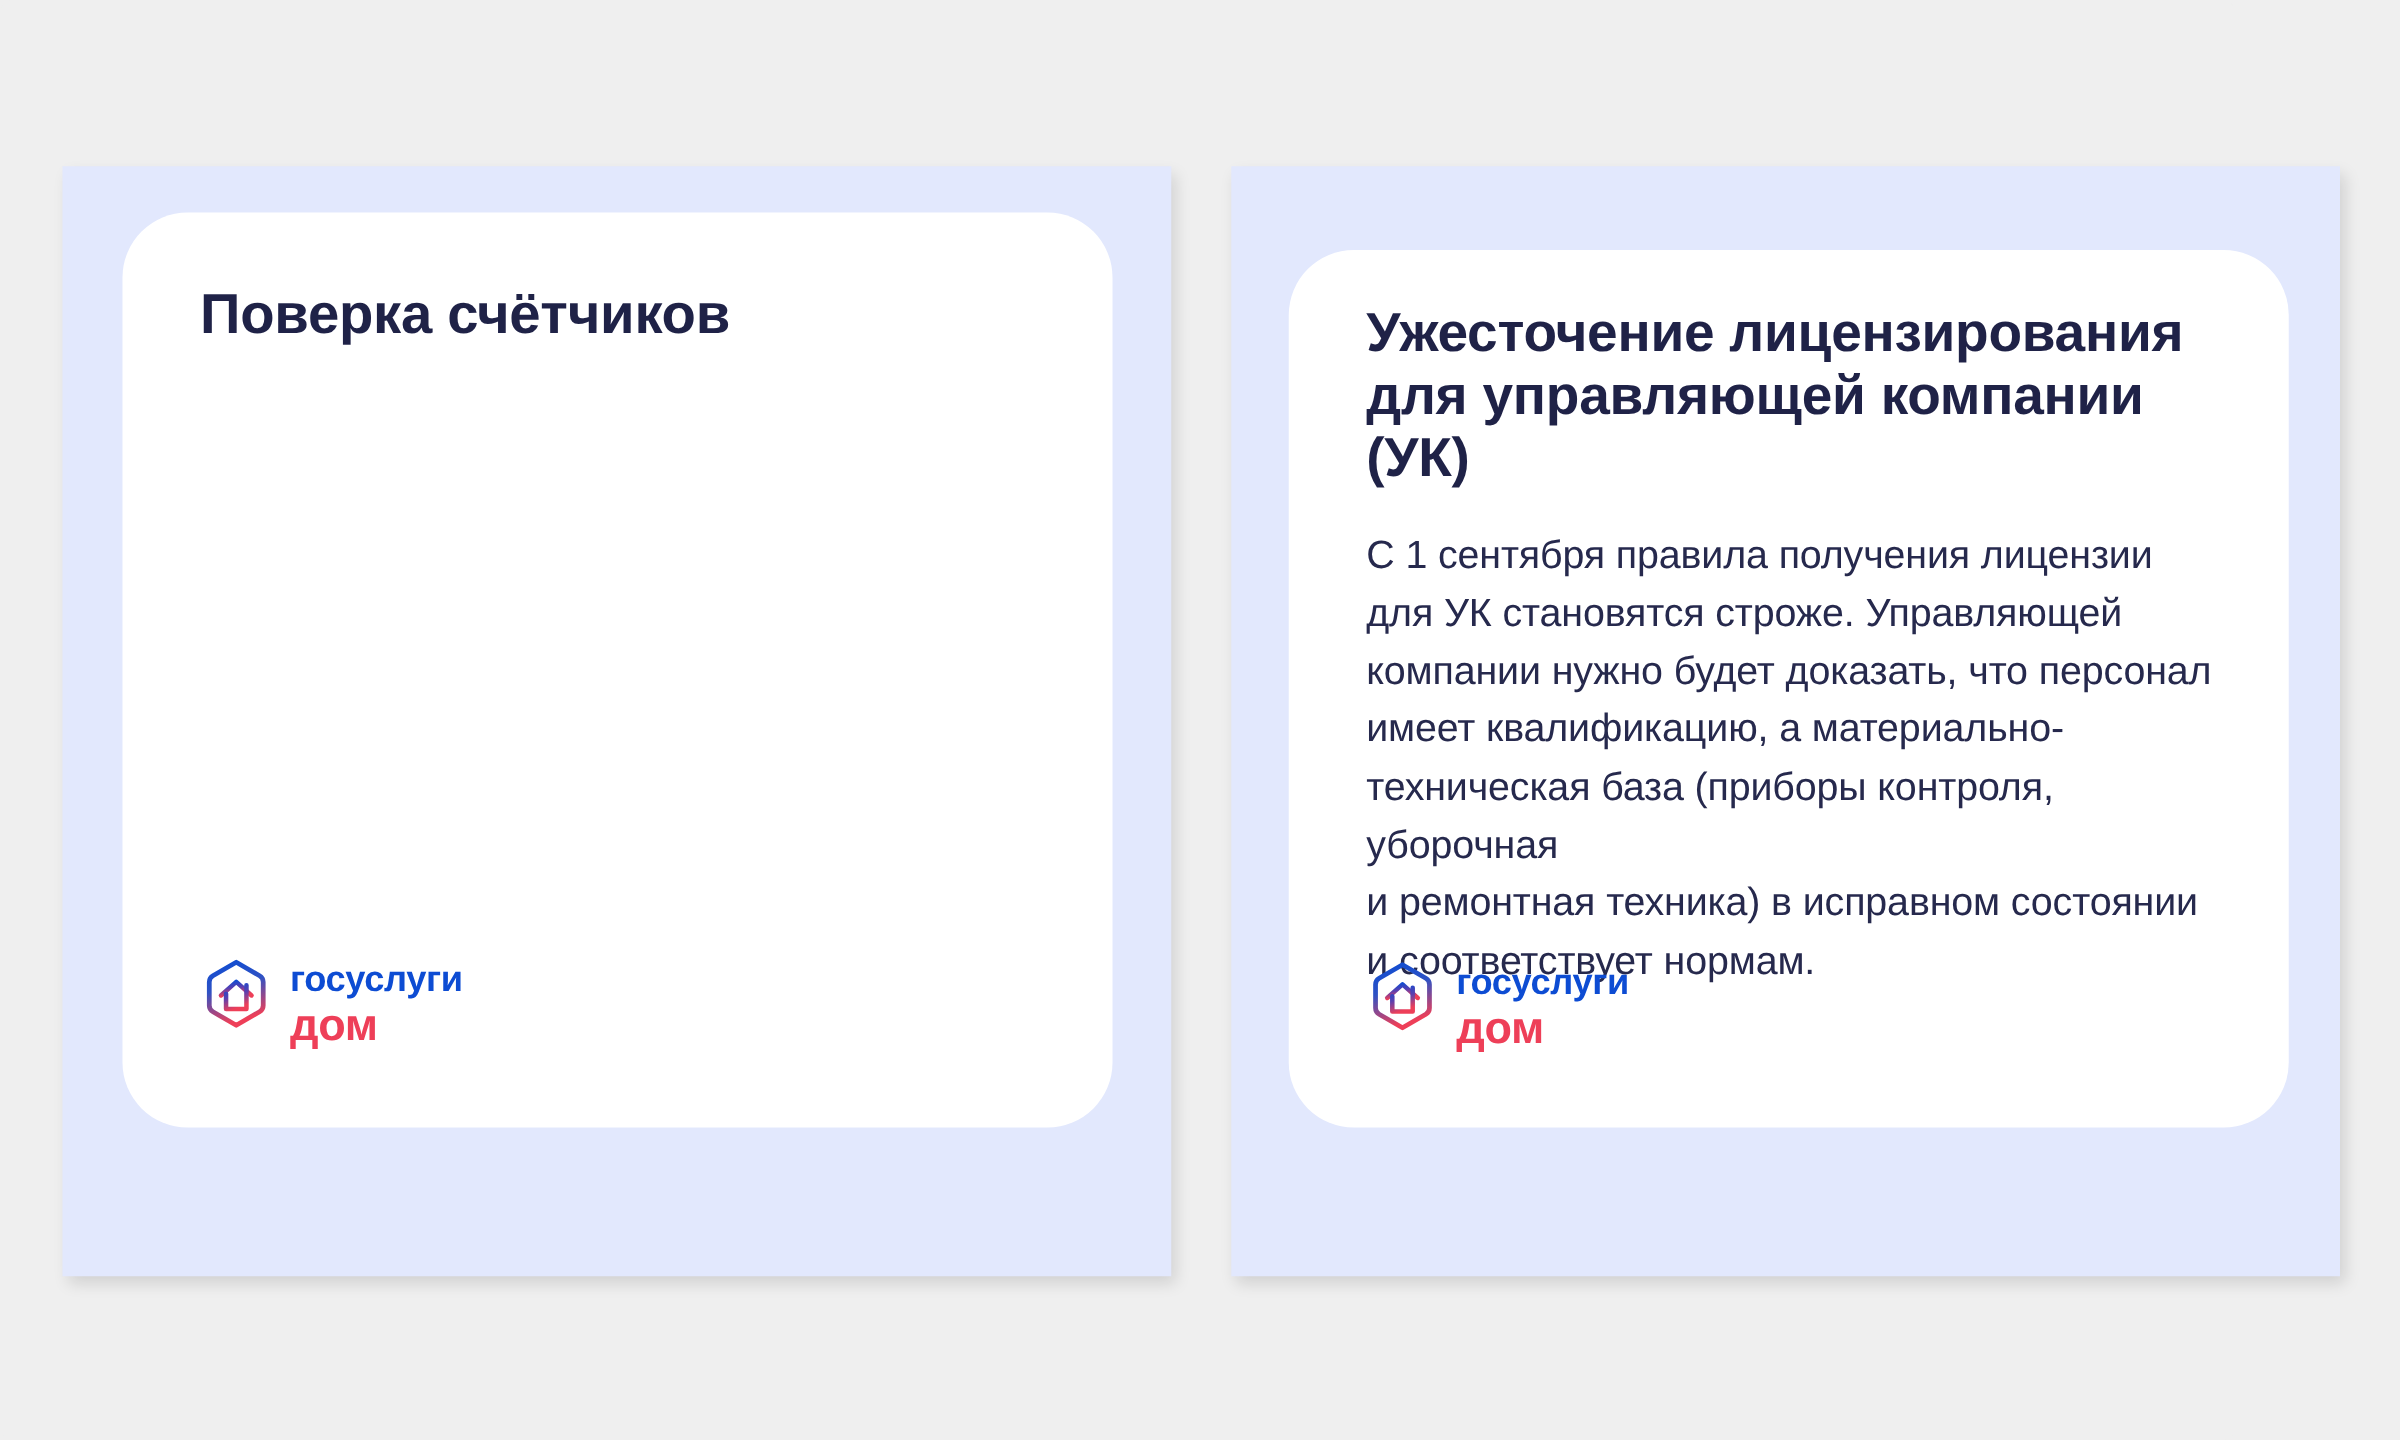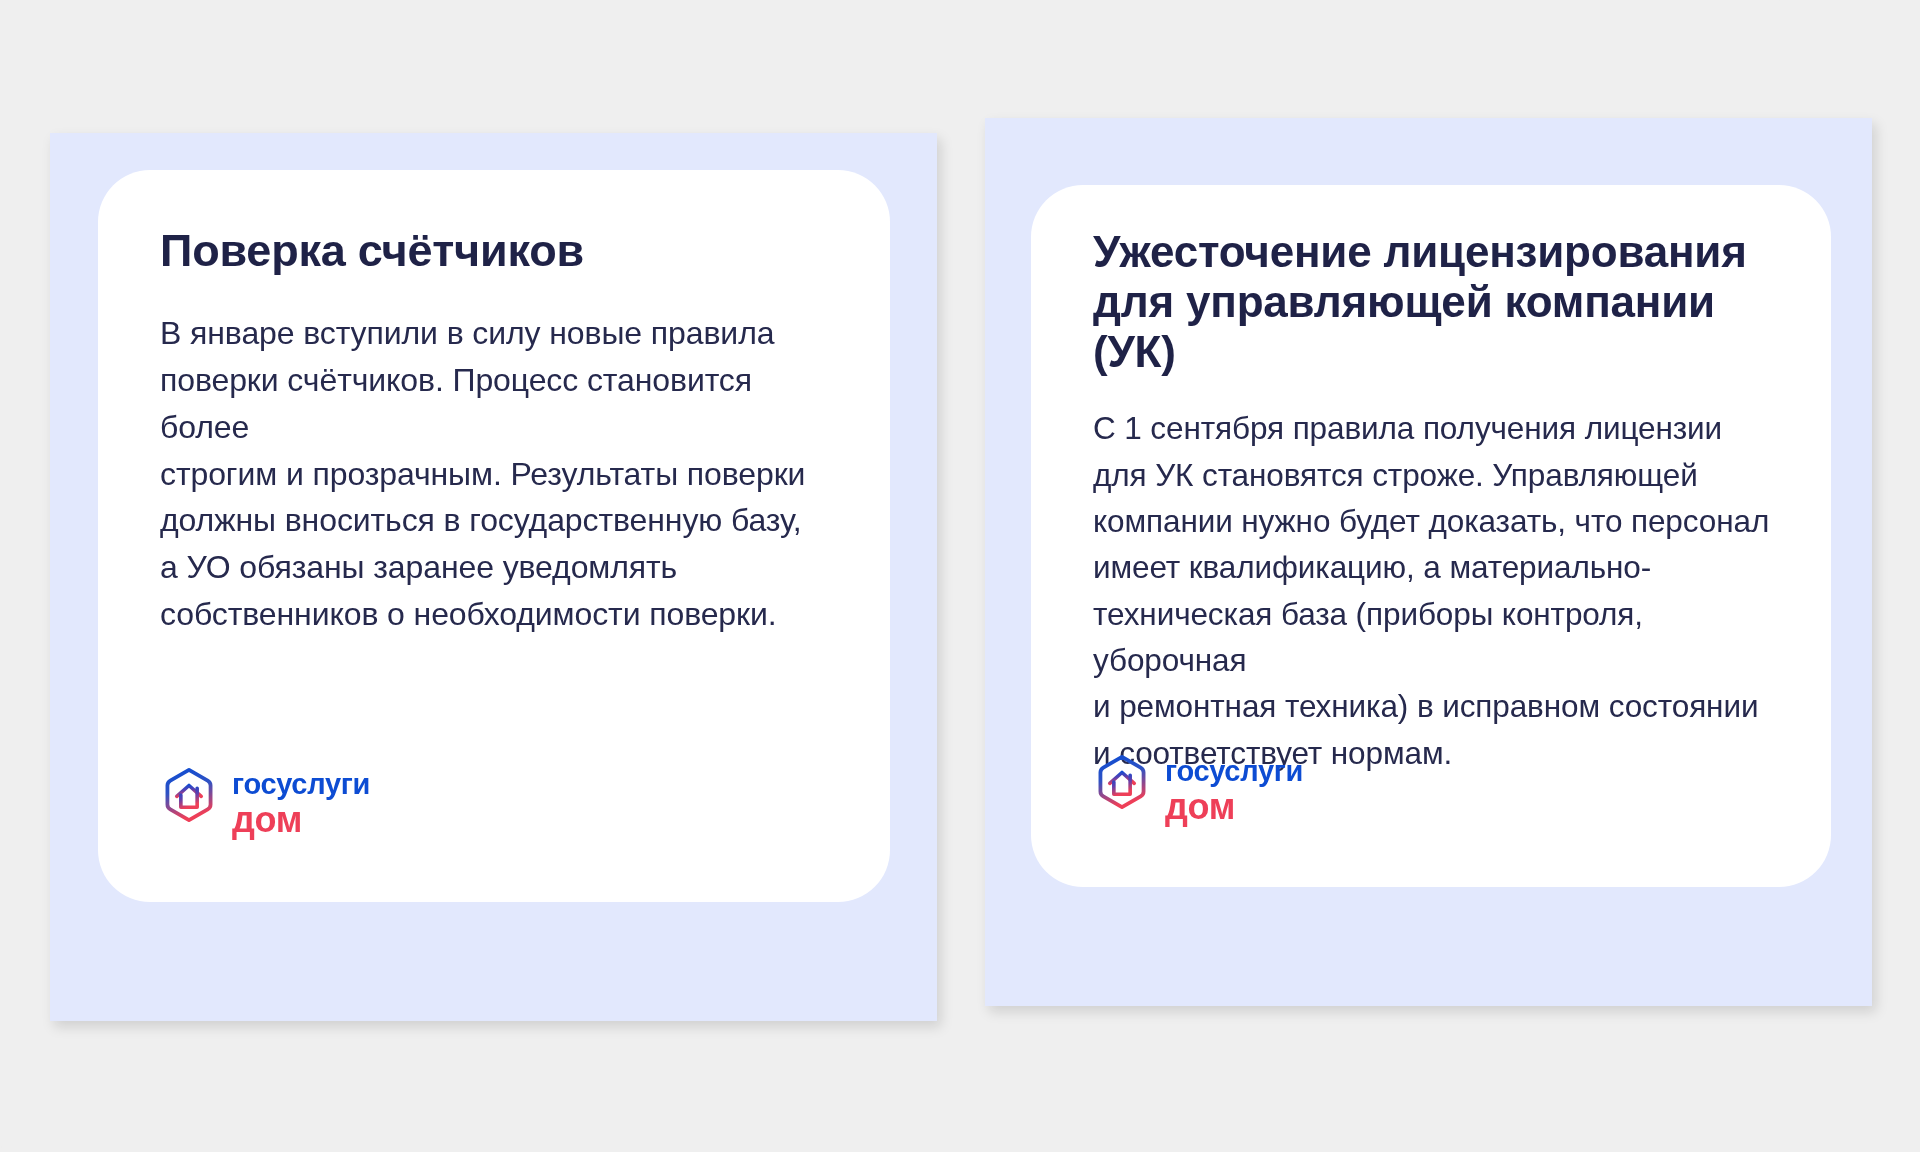--- a/index.html
+++ b/index.html
@@ -16,21 +16,21 @@
     border-radius:10px;
   }
 
   
   .panel {
     position:absolute;
     background:#e2e8fd;
     box-shadow: 4px 6px 12px rgba(0,0,0,0.13);
   }
   #panel-1 { left:50px;  top:133px; width:887px;  height:888px; }
-  #panel-2 { left:985px; top:118px; width:887px;  height:888px; }
+  #panel-2 { left:985px; top:133px; width:887px;  height:888px; }
 
   
   .card {
     position:absolute;
     background:#ffffff;
     border-radius:52px;
   }
   #card-1 { left:48px; top:37px; width:792px; height:732px; }
   #card-2 { left:46px; top:67px; width:800px; height:702px; }
 
@@ -90,26 +90,20 @@
 </style>
 </head>
 <body>
 
 <div class="stage">
 
   <div class="panel" id="panel-1">
     <div class="card" id="card-1">
       <div class="card-inner">
         <div class="card-title">Поверка счётчиков</div>
-        <div class="card-body">В январе вступили в силу новые правила
-поверки счётчиков. Процесс становится более
-строгим и прозрачным. Результаты поверки
-должны вноситься в государственную базу,
-а УО обязаны заранее уведомлять
-собственников о необходимости поверки.</div>
       </div>
 
       <div class="logo" id="logo-1">
         <svg class="logo-mark" viewBox="0 0 64 64">
           <defs>
             <linearGradient id="g1" x1="0" y1="0" x2="0.25" y2="1">
               <stop offset="0%" stop-color="#0d4cd3"></stop>
               <stop offset="45%" stop-color="#2f52c4"></stop>
               <stop offset="100%" stop-color="#ee3f58"></stop>
             </linearGradient>

